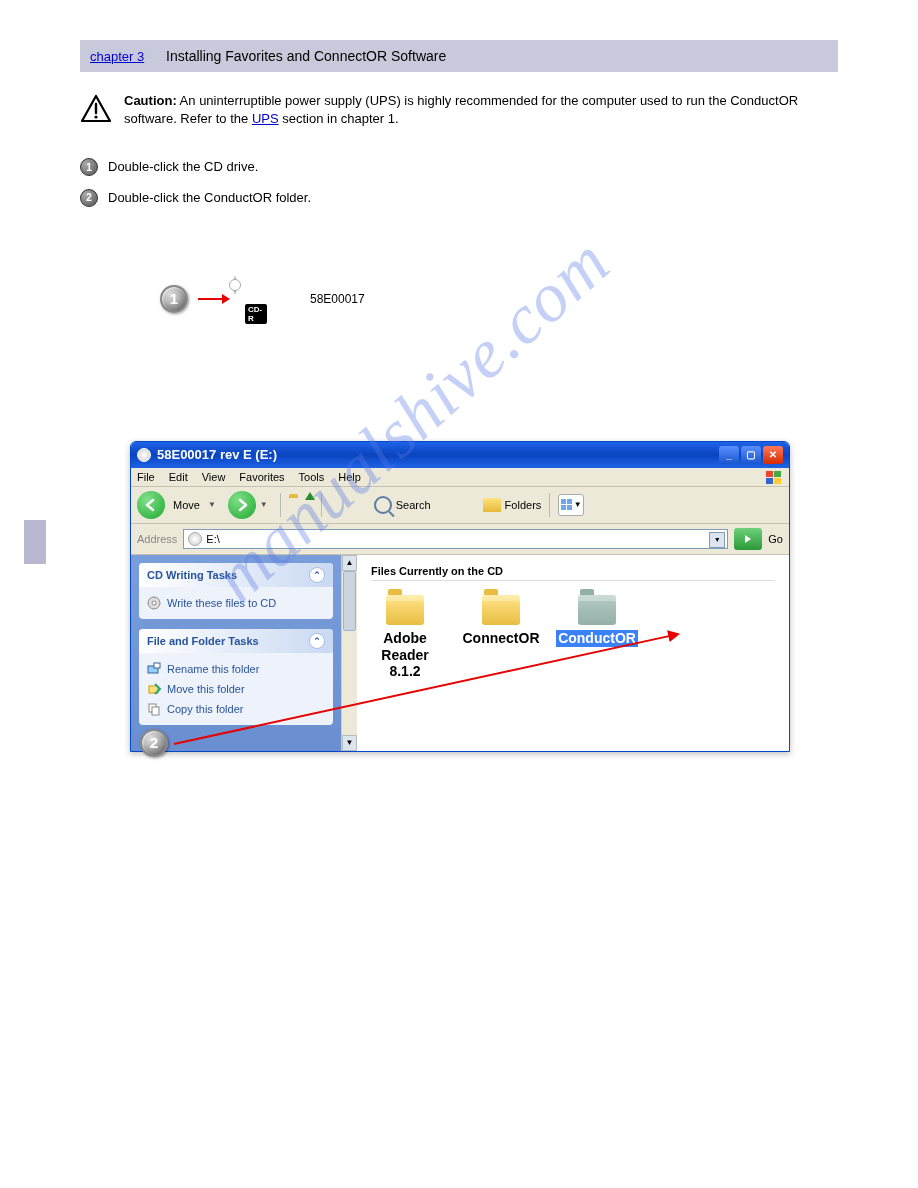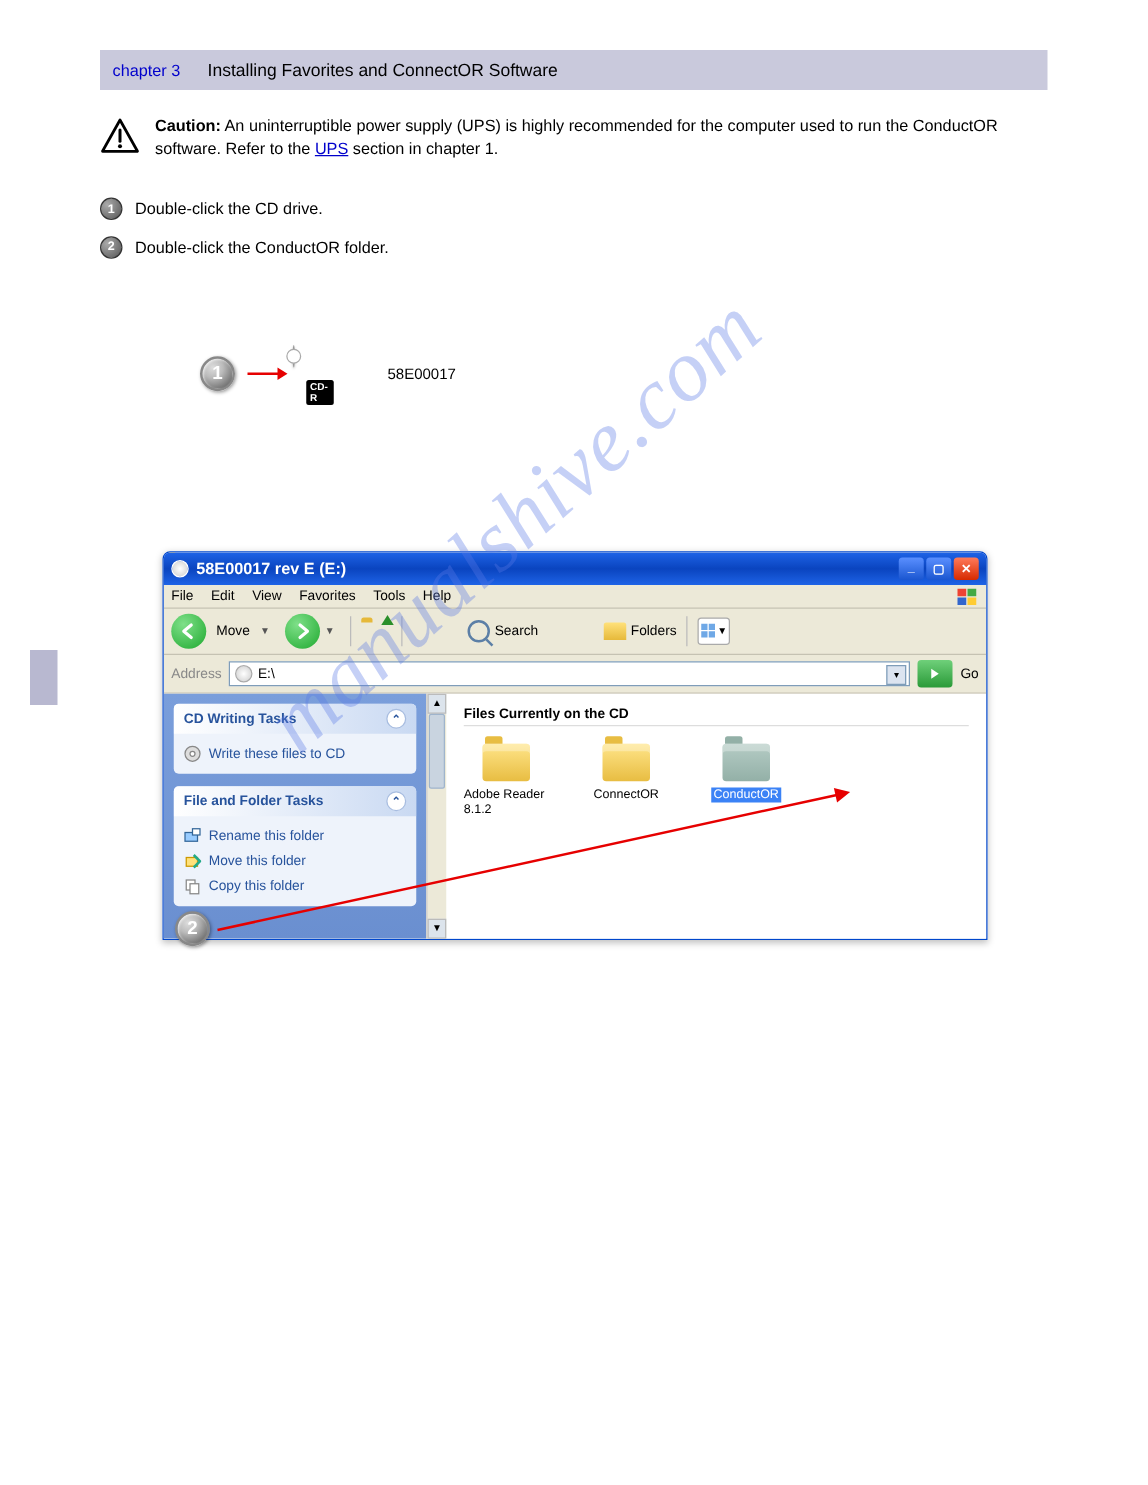--- a/index.html
+++ b/index.html
@@ -1,21 +1,21 @@
 <!DOCTYPE html>
 <html><head>
 <meta charset="utf-8">
 <style>
   * { box-sizing: border-box; margin: 0; padding: 0; }
   body { font-family: Arial, sans-serif; font-size: 14px; color: #000; background: #fff; width: 918px; position: relative; }
   .page { padding: 40px 80px 60px 80px; }
 
   
   .header-bar { background: #c9c9dc; padding: 8px 10px; margin-bottom: 20px; }
-  .header-bar a { color: #0000cc; font-size: 13px; }
+  .header-bar a { color: #0000cc; text-decoration: underline; font-size: 13px; }
 
   
   .caution-row { display: flex; align-items: center; gap: 12px; margin: 20px 0 10px 0; }
   .caution-icon { flex-shrink: 0; }
   .caution-text { font-size: 13px; line-height: 1.4; }
   .caution-text b { font-weight: bold; }
   .caution-text a { color: #0000cc; text-decoration: underline; }
 
   
   .steps { margin-top: 30px; }
@@ -96,21 +96,21 @@
   .sb-thumb { position: absolute; top: 0; left: 1px; right: 1px; height: 60px; background: #c9d4e0; border: 1px solid #9fb4cc; border-radius: 2px; }
 
   .content { flex: 1; padding: 10px 14px; }
   .content-hd { font-weight: bold; font-size: 11px; border-bottom: 1px solid #ddd; padding-bottom: 3px; margin-bottom: 14px; }
   .icons-row { display: flex; gap: 28px; }
   .file-item { display: flex; flex-direction: column; align-items: center; width: 68px; }
   .folder-big { width: 38px; height: 30px; background: linear-gradient(#ffe58a,#e8bd42); border-radius: 3px; position: relative; margin-bottom: 5px; box-shadow: inset 0 6px 0 rgba(255,255,255,0.3); }
   .folder-big::before { content: ""; position: absolute; top: -6px; left: 2px; width: 14px; height: 6px; background: #e8bd42; border-radius: 2px 2px 0 0; }
   .folder-big.open { background: linear-gradient(#b5ccc5,#93b0a7); }
   .folder-big.open::before { background: #93b0a7; }
-  .file-label { font-size: 10px; text-align: left; line-height: 1.2; }
+  .file-label { font-size: 14px; text-align: center; line-height: 1.2; font-weight: bold; }
   .file-label.selected { background: #3b82f6; color: #fff; padding: 0 2px; }
 
   
   .diag-arrow { position: absolute; left: 44px; top: 302px; width: 510px; height: 2px; background: #e60000; transform-origin: left center; transform: rotate(-12.3deg); z-index: 5; }
   .diag-arrow::after { content: ""; position: absolute; right: -8px; top: -5px; border-left: 12px solid #e60000; border-top: 6px solid transparent; border-bottom: 6px solid transparent; }
 
   .badge2-pos { position: absolute; left: 10px; top: 288px; }
 
   
   .watermark { position: absolute; top: 380px; left: 160px; font-size: 70px; font-weight: 400; color: rgba(90,120,230,0.35); transform: rotate(-42deg); pointer-events: none; letter-spacing: 1px; font-style: italic; font-family: Georgia, serif; z-index: 2; }

